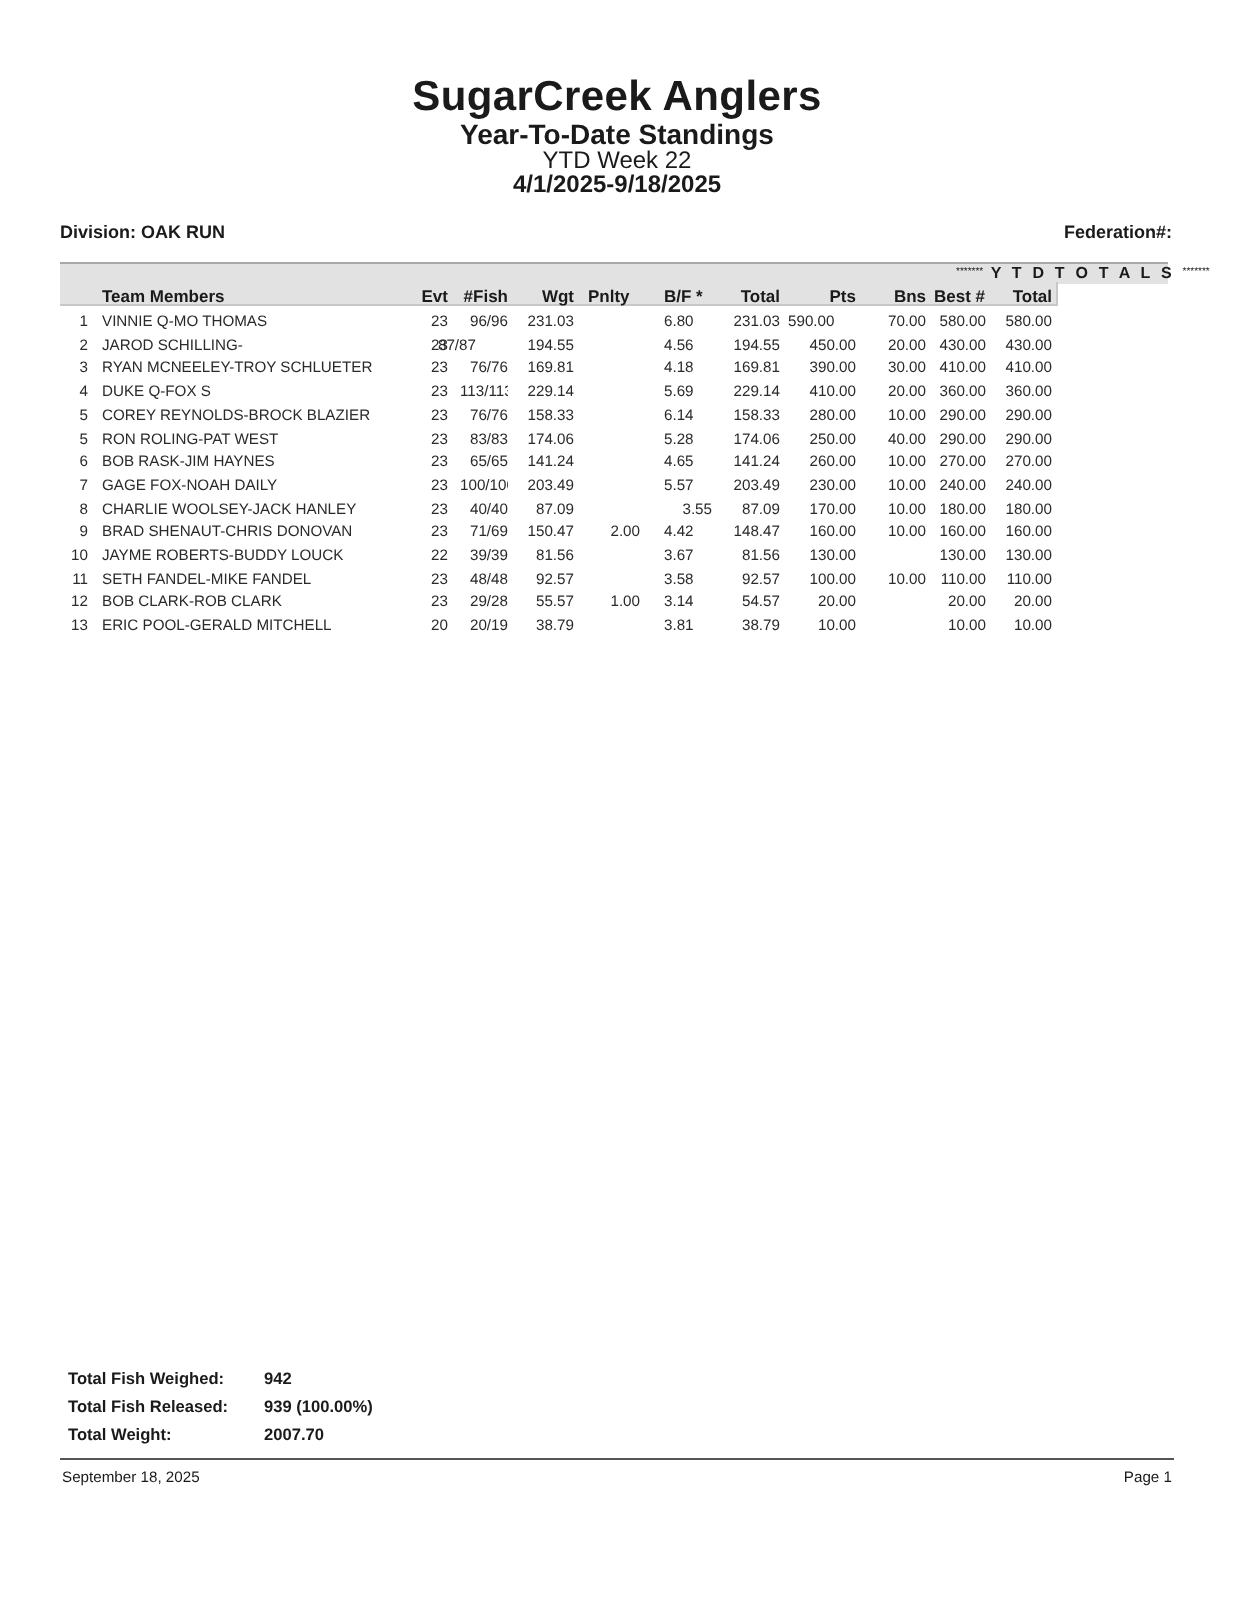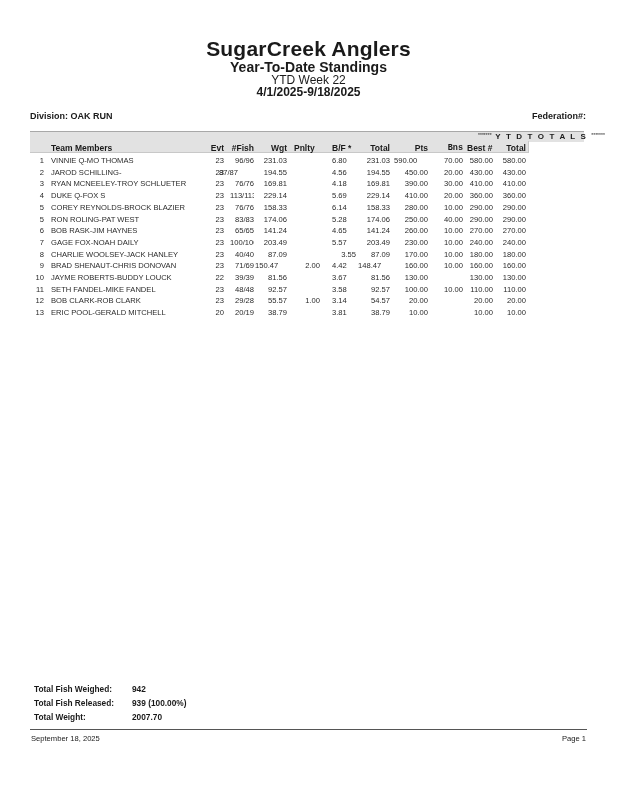--- a/index.html
+++ b/index.html
@@ -67,21 +67,21 @@
 
 <div>
   <div class="hdr" style="left:51px;">Team Members</div>
   <div class="hdr r" style="left:200px;width:24px;">Evt</div>
   <div class="hdr r" style="left:222px;width:32px;">#Fish</div>
   <div class="hdr r" style="left:255px;width:32px;">Wgt</div>
   <div class="hdr" style="left:294px;">Pnlty</div>
   <div class="hdr" style="left:332px;">B/F *</div>
   <div class="hdr r" style="left:358px;width:32px;">Total</div>
   <div class="hdr r" style="left:394px;width:34px;">Pts</div>
-  <div class="hdr r" style="left:434px;width:29px;font-family:Liberation Mono, monospace;">Bns</div>
+  <div class="hdr r" style="left:434px;width:29px;">Bns</div>
   <div class="hdr" style="left:467px;">Best #</div>
   <div class="hdr r" style="left:496px;width:30px;">Total</div>
 </div>
 
 <div id="rows">
     <div class="row" style="top: 156px;">
       <div class="cell" style="left: 30px; width: 14px; text-align: right;">1</div>
       <div class="cell" style="left: 51px; width: 150px; text-align: left;">VINNIE Q-MO THOMAS</div>
       <div class="cell" style="left: 200px; width: 24px; text-align: right;">23</div>
       <div class="cell" style="left: 230px; width: 24px; text-align: right; direction: ltr;">96/96</div>
@@ -204,24 +204,24 @@
       <div class="cell" style="left: 394px; width: 34px; text-align: right;">170.00</div>
       <div class="cell" style="left: 434px; width: 29px; text-align: right;">10.00</div>
       <div class="cell" style="left: 463px; width: 30px; text-align: right;">180.00</div>
       <div class="cell" style="left: 496px; width: 30px; text-align: right;">180.00</div>
     </div>
     <div class="row" style="top: 261.3px;">
       <div class="cell" style="left: 30px; width: 14px; text-align: right;">9</div>
       <div class="cell" style="left: 51px; width: 150px; text-align: left;">BRAD SHENAUT-CHRIS DONOVAN</div>
       <div class="cell" style="left: 200px; width: 24px; text-align: right;">23</div>
       <div class="cell" style="left: 230px; width: 24px; text-align: right; direction: ltr;">71/69</div>
-      <div class="cell" style="left: 255px; width: 32px; ">150.47</div>
+      <div class="cell" style="left: 255px; width: 32px; text-align: right;">150.47</div>
       <div class="cell" style="left: 290px; width: 30px; text-align: right;">2.00</div>
       <div class="cell" style="left: 332px; width: 24px; text-align: left;">4.42</div>
-      <div class="cell" style="left: 358px; width: 32px; ">148.47</div>
+      <div class="cell" style="left: 358px; width: 32px; text-align: right;">148.47</div>
       <div class="cell" style="left: 394px; width: 34px; text-align: right;">160.00</div>
       <div class="cell" style="left: 434px; width: 29px; text-align: right;">10.00</div>
       <div class="cell" style="left: 463px; width: 30px; text-align: right;">160.00</div>
       <div class="cell" style="left: 496px; width: 30px; text-align: right;">160.00</div>
     </div>
     <div class="row" style="top: 273px;">
       <div class="cell" style="left: 30px; width: 14px; text-align: right;">10</div>
       <div class="cell" style="left: 51px; width: 150px; text-align: left;">JAYME ROBERTS-BUDDY LOUCK</div>
       <div class="cell" style="left: 200px; width: 24px; text-align: right;">22</div>
       <div class="cell" style="left: 230px; width: 24px; text-align: right; direction: ltr;">39/39</div>

